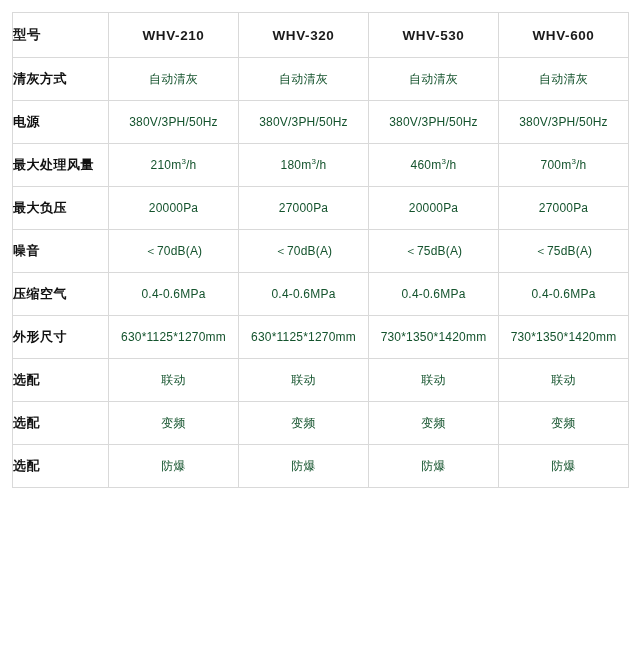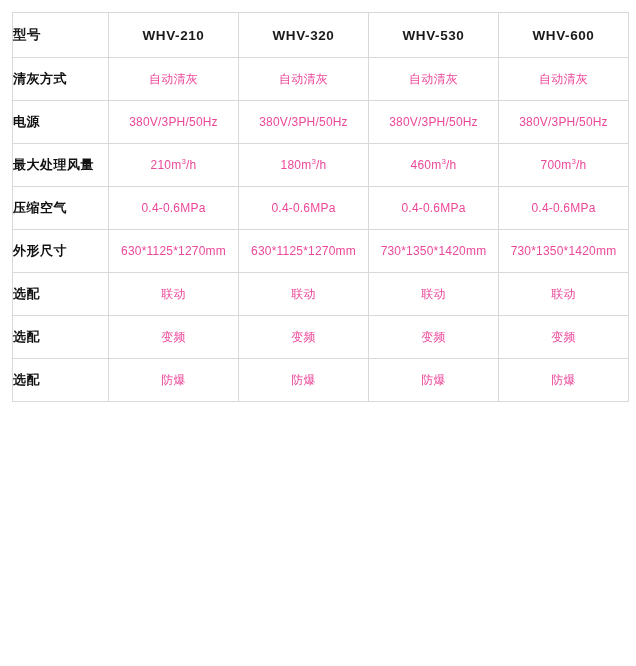--- a/index.html
+++ b/index.html
@@ -52,21 +52,21 @@
     letter-spacing: 0.5px;
   }
   .hdr-model {
     font-weight: bold;
     font-size: 13.5px;
     letter-spacing: 0.6px;
   }
   .val-cell {
     text-align: center;
     font-size: 12px;
-    color: #ec4899;
+    color: #14532d;
     letter-spacing: 0.2px;
   }
   .val-cell sup {
     font-size: 8px;
     vertical-align: super;
     line-height: 0;
   }
   
   col.c-label { width: 96px; }
   col.c-model { width: 130px; }
@@ -108,20 +108,34 @@
         <td class="val-cell">380V/3PH/50Hz</td>
       </tr>
       <tr>
         <td class="label-cell">最大处理风量</td>
         <td class="val-cell"><span>210</span><span><span>m</span><sup>3</sup><span>/h</span></span></td>
         <td class="val-cell"><span>180</span><span><span>m</span><sup>3</sup><span>/h</span></span></td>
         <td class="val-cell"><span>460</span><span><span>m</span><sup>3</sup><span>/h</span></span></td>
         <td class="val-cell"><span>700</span><span><span>m</span><sup>3</sup><span>/h</span></span></td>
       </tr>
       <tr>
+        <td class="label-cell">最大负压</td>
+        <td class="val-cell">20000Pa</td>
+        <td class="val-cell">27000Pa</td>
+        <td class="val-cell">20000Pa</td>
+        <td class="val-cell">27000Pa</td>
+      </tr>
+      <tr>
+        <td class="label-cell">噪音</td>
+        <td class="val-cell">＜70dB(A)</td>
+        <td class="val-cell">＜70dB(A)</td>
+        <td class="val-cell">＜75dB(A)</td>
+        <td class="val-cell">＜75dB(A)</td>
+      </tr>
+      <tr>
         <td class="label-cell">压缩空气</td>
         <td class="val-cell">0.4-0.6MPa</td>
         <td class="val-cell">0.4-0.6MPa</td>
         <td class="val-cell">0.4-0.6MPa</td>
         <td class="val-cell">0.4-0.6MPa</td>
       </tr>
       <tr>
         <td class="label-cell">外形尺寸</td>
         <td class="val-cell">630*1125*1270mm</td>
         <td class="val-cell">630*1125*1270mm</td>

